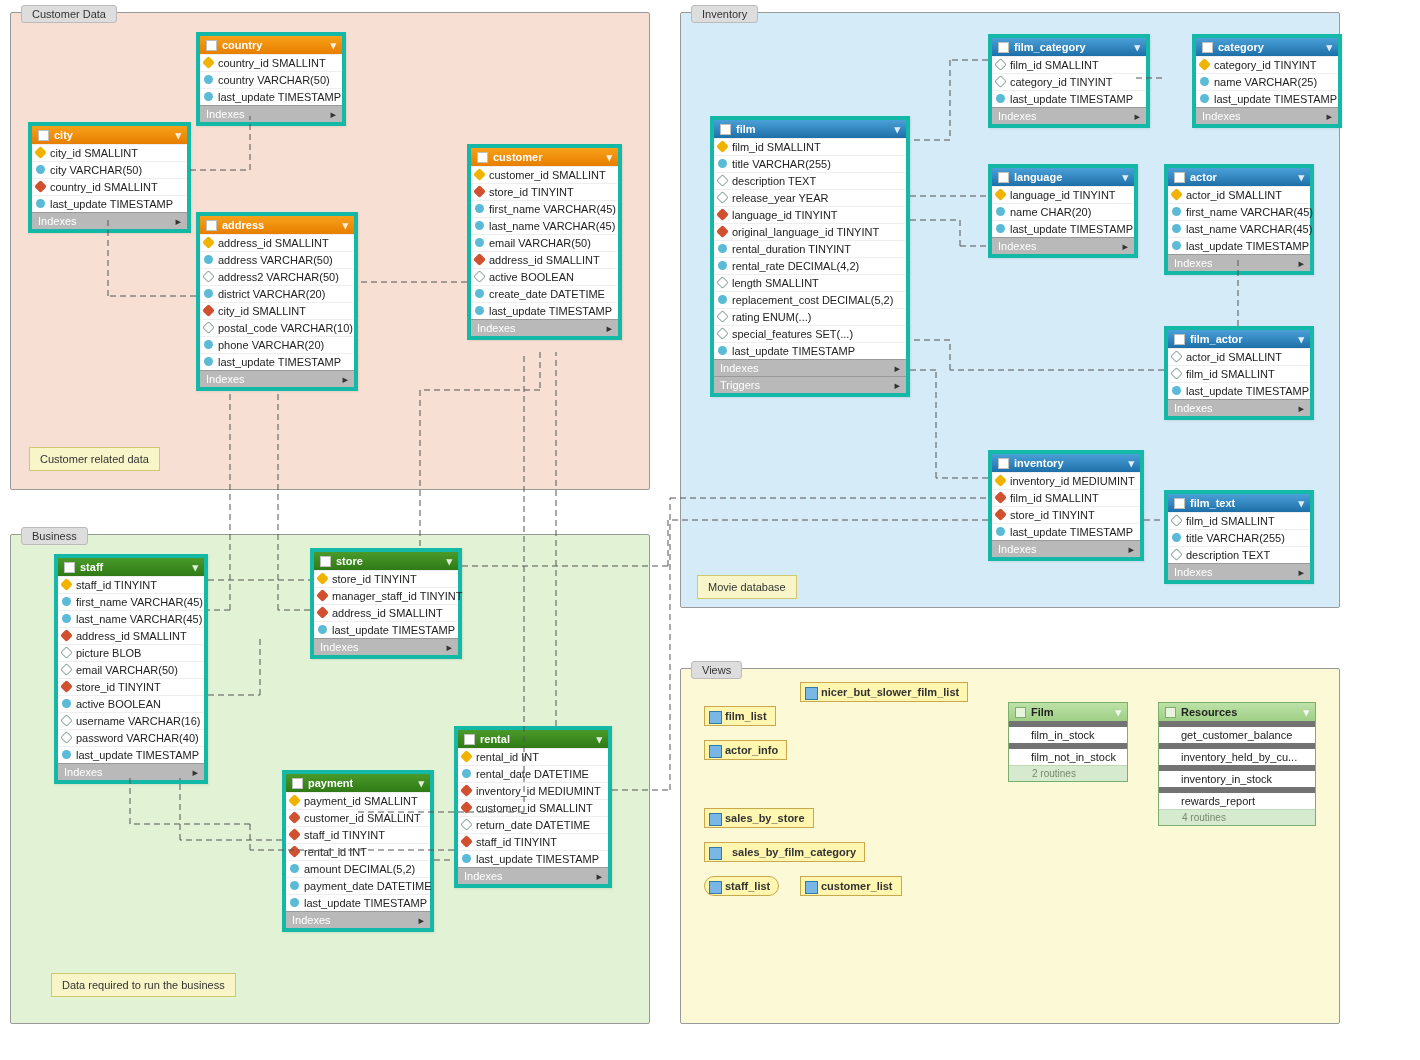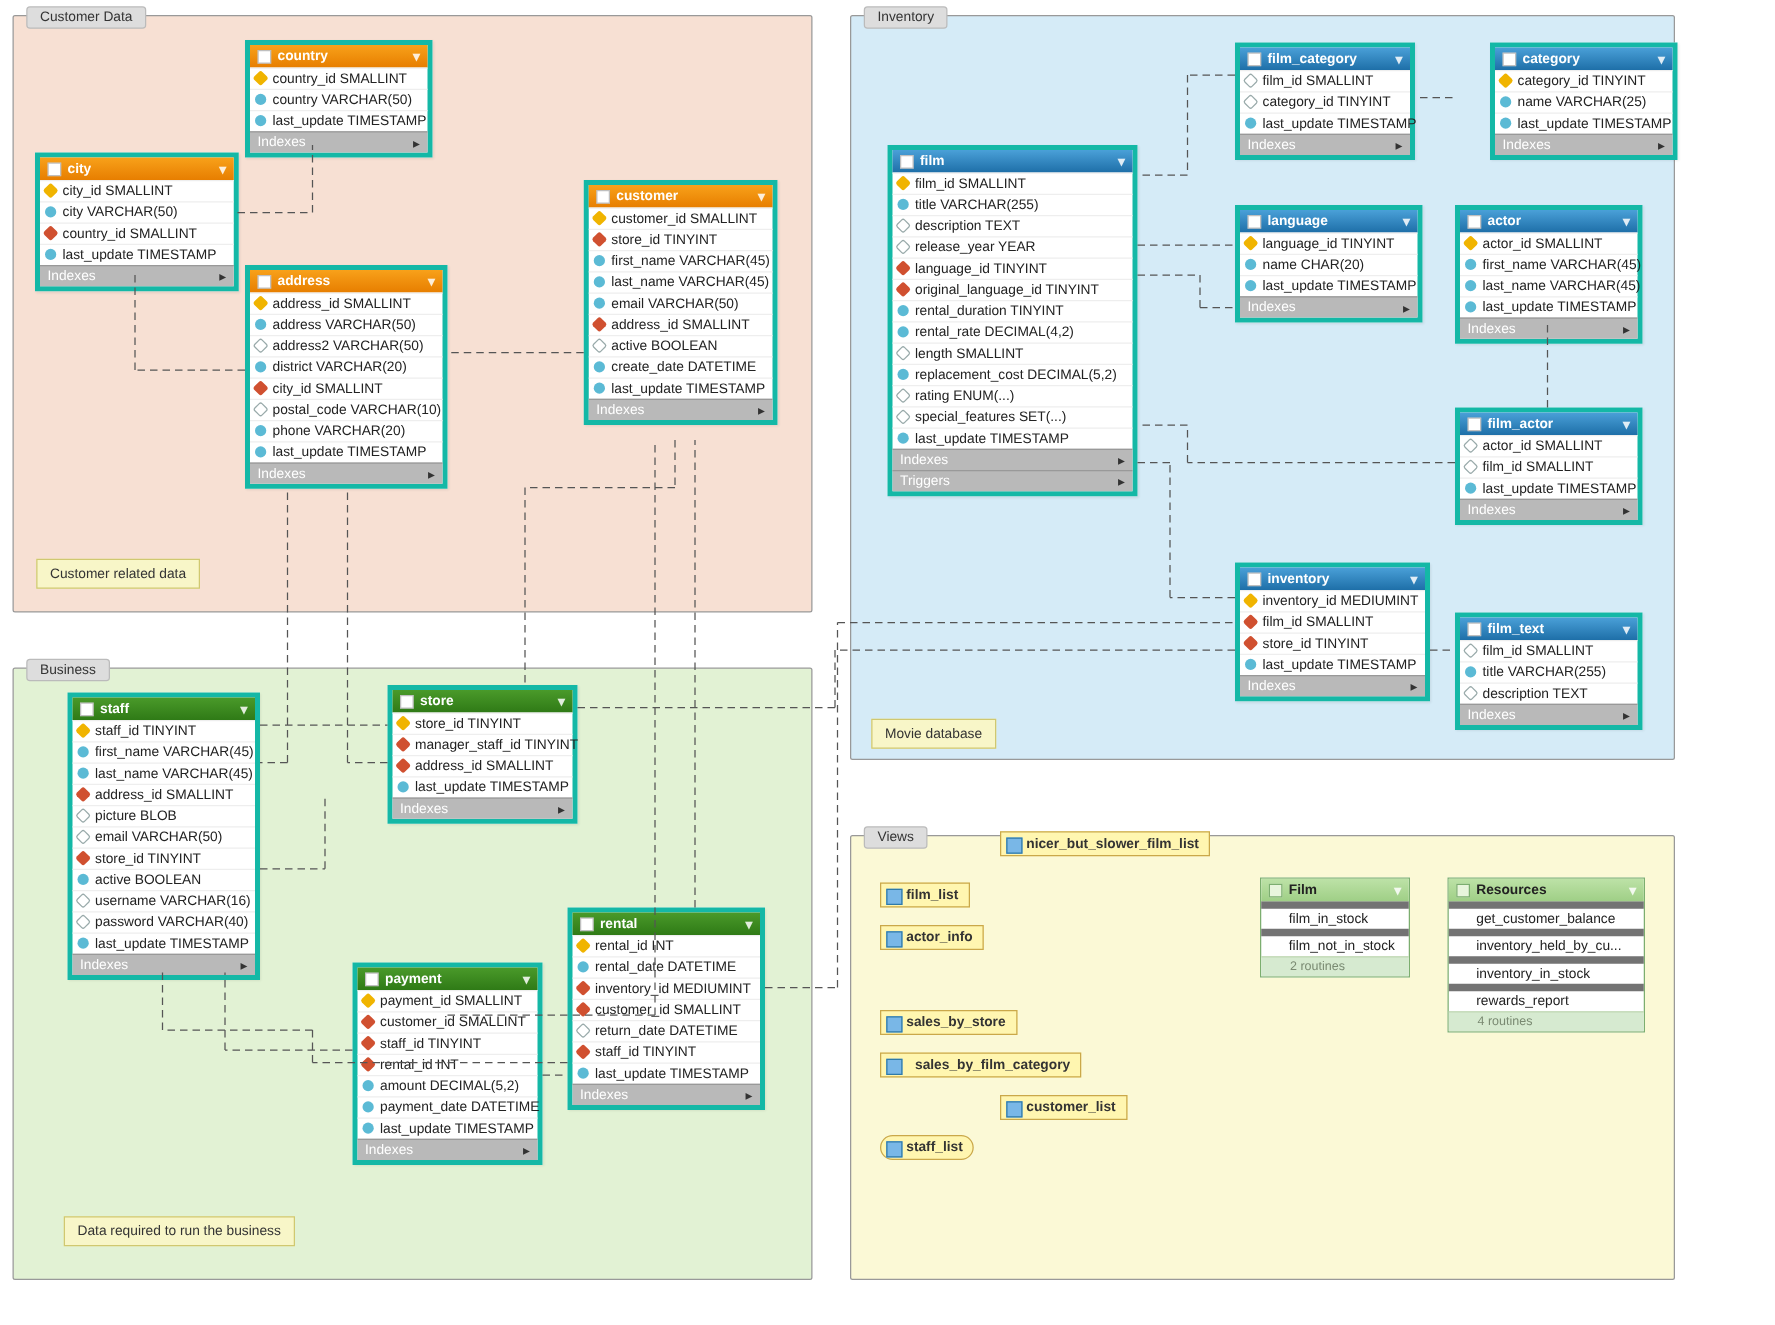--- a/index.html
+++ b/index.html
@@ -193,21 +193,21 @@
     <div class="col"><span class="col-ico ico-idx"></span>rental_duration TINYINT</div>
     <div class="col"><span class="col-ico ico-idx"></span>rental_rate DECIMAL(4,2)</div>
     <div class="col"><span class="col-ico ico-col"></span>length SMALLINT</div>
     <div class="col"><span class="col-ico ico-idx"></span>replacement_cost DECIMAL(5,2)</div>
     <div class="col"><span class="col-ico ico-col"></span>rating ENUM(...)</div>
     <div class="col"><span class="col-ico ico-col"></span>special_features SET(...)</div>
     <div class="col"><span class="col-ico ico-idx"></span>last_update TIMESTAMP</div>
     <div class="sect">Indexes<span class="sect-arrow">▸</span></div>
     <div class="sect">Triggers<span class="sect-arrow">▸</span></div>
   </div>
-<div class="table" id="tbl-film_category" style="left:988px; top:34px; width:144px;">
+<div class="table" id="tbl-film_category" style="left:988px; top:34px; width:162px;">
     <div class="table-header hdr-blue">
       <span class="thead-icon"></span>
       <span>film_category</span>
       <span class="thead-arrow">▾</span>
     </div>
     <div class="col"><span class="col-ico ico-col"></span>film_id SMALLINT</div>
     <div class="col"><span class="col-ico ico-col"></span>category_id TINYINT</div>
     <div class="col"><span class="col-ico ico-idx"></span>last_update TIMESTAMP</div>
     <div class="sect">Indexes<span class="sect-arrow">▸</span></div>
   </div>
@@ -274,25 +274,25 @@
       <span>film_text</span>
       <span class="thead-arrow">▾</span>
     </div>
     <div class="col"><span class="col-ico ico-col"></span>film_id SMALLINT</div>
     <div class="col"><span class="col-ico ico-idx"></span>title VARCHAR(255)</div>
     <div class="col"><span class="col-ico ico-col"></span>description TEXT</div>
     <div class="sect">Indexes<span class="sect-arrow">▸</span></div>
   </div>
 
 <div class="viewchip" style="left:704px; top:706px;">film_list</div>
-<div class="viewchip" style="left:800px; top:665px;">nicer_but_slower_film_list</div>
+<div class="viewchip" style="left:800px; top:682px;">nicer_but_slower_film_list</div>
 <div class="viewchip" style="left:704px; top:740px;">actor_info</div>
 <div class="viewchip" style="left:704px; top:808px;">sales_by_store</div>
 <div class="viewchip" style="left:704px; top:842px;padding-left:27px;">sales_by_film_category</div>
-<div class="viewchip" style="left:704px; top:908px;border-radius:10px;">staff_list</div>
+<div class="viewchip" style="left:704px; top:876px;border-radius:10px;">staff_list</div>
 <div class="viewchip" style="left:800px; top:876px;">customer_list</div>
 
 <div class="routine-group" style="left:1008px; top:702px; width:120px;">
   <div class="routine-header">
       <span class="thead-icon"></span>
       <span>Film</span>
       <span class="thead-arrow">▾</span>
     </div>
   <div class="routine-row">film_in_stock</div>
   <div class="routine-row">film_not_in_stock</div>

